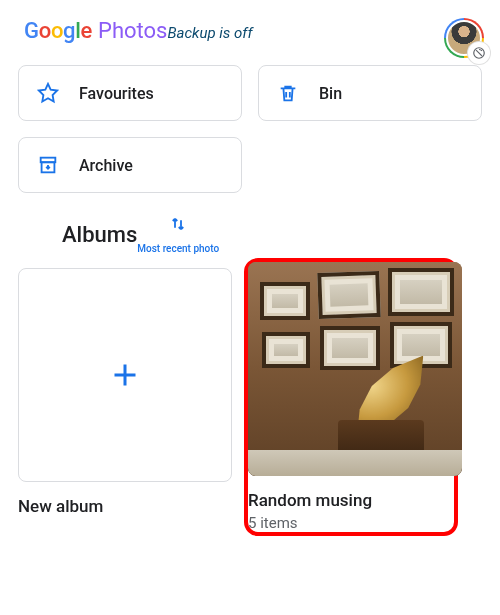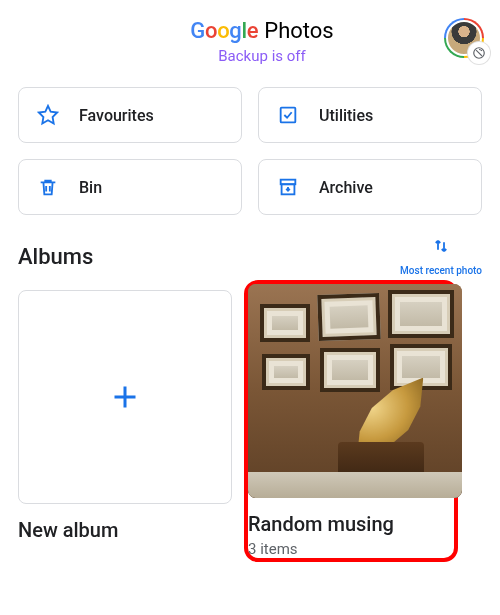--- a/index.html
+++ b/index.html
@@ -7,37 +7,37 @@
       width: 500px;
       height: 615px;
       font-family: 'Product Sans', Roboto, Arial, sans-serif;
       background: #fff;
       color: #202124;
       position: relative;
       overflow: hidden;
     }
     .header {
       display: flex;
-      flex-direction: column;
+      flex-direction: row;
       align-items: center;
       padding-top: 18px;
       position: relative;
       margin-left: 24px;
     }
     .logo-row {
       display: flex;
       align-items: baseline;
       gap: 6px;
       font-size: 22px;
     }
     .google-logo { font-weight: 500; letter-spacing: -0.3px; }
     .g1 { color:#4285F4; } .g2 { color:#EA4335; } .g3 { color:#FBBC05; }
     .g4 { color:#4285F4; } .g5 { color:#34A853; } .g6 { color:#EA4335; }
-    .photos-word { color:#000000; font-weight: 400; }
-    .backup-status { color:#8b5cf6; font-size:15px; margin-top:4px; }
+    .photos-word { color:#8b5cf6; font-weight: 400; }
+    .backup-status { color:#0c4a6e; font-size:15px; margin-top:4px;font-style:italic; }
     .avatar {
       position: absolute;
       right: 16px;
       top: 18px;
       width: 40px;
       height: 40px;
       border-radius: 50%;
       background: conic-gradient(#EA4335 0 25%, #FBBC05 0 50%, #34A853 0 75%, #4285F4 0 100%);
       padding: 2px;
       cursor: pointer;
@@ -72,23 +72,24 @@
       align-items: center;
       padding-left: 18px;
       gap: 20px;
       cursor: pointer;
       background:#fff;
     }
     .tool-tile .icon { width:22px; height:22px; color:#1a73e8; display:flex; align-items:center; justify-content:center;}
     .tool-tile .label { font-size:16px; color:#202124; font-weight:500;}
     .albums-header {
       display:flex;
-      justify-content: space-between;
+      justify-content: flex-start;
       align-items: center;
       padding: 4px 18px 14px 18px;
+      margin-left: 44px;
     }
     .albums-title { font-size:22px; font-weight:500; color:#202124; }
     .sort-btn {
       display:flex; align-items:center; gap:8px;
       color:#1a73e8; font-size:10px; font-weight:500;
       cursor:pointer;
       flex-direction:column;
     }
     .albums-row {
       display:flex;
@@ -140,21 +141,21 @@
     }
     .table{
       position:absolute; left:0; right:0; bottom:0; height:26px;
       background:linear-gradient(180deg,#cfc8b8,#b7ad97);
     }
     .highlight {
       border: 4px solid #ff0000;
       border-radius: 14px;
       margin: -10px;
     }
-    .card-title { font-size:20px; color:#202124; margin-top:14px; font-weight:500;}
+    .card-title { font-size:17px; color:#202124; margin-top:14px; font-weight:500;}
     .card-sub { font-size:15px; color:#5f6368; margin-top:4px;}
   </style>
 </head>
 <body>
 
 <div class="header">
   <div class="logo-row">
     <span class="google-logo"><span class="g1">G</span><span class="g2">o</span><span class="g3">o</span><span class="g4">g</span><span class="g5">l</span><span class="g6">e</span></span>
     <span class="photos-word">Photos</span>
   </div>
@@ -172,29 +173,20 @@
 </div>
 
 <div class="tool-grid">
   <div class="tool-tile">
     <span class="icon">
       <svg viewBox="0 0 24 24" fill="none" stroke="currentColor" stroke-width="2">
           <path d="M12 2l2.9 6.3L22 9.3l-5 4.9 1.2 7L12 17.8 5.8 21.2 7 14.2 2 9.3l7.1-1z"></path>
         </svg>
     </span>
     <span class="label">Favourites</span>
-  </div>
-  <div class="tool-tile">
-    <span class="icon">
-      <svg viewBox="0 0 24 24" fill="none" stroke="currentColor" stroke-width="2">
-          <rect x="4" y="4" width="16" height="16" rx="1"></rect>
-          <path d="M8 12l3 3 5-6"></path>
-        </svg>
-    </span>
-    <span class="label">Utilities</span>
   </div>
   <div class="tool-tile">
     <span class="icon">
       <svg viewBox="0 0 24 24" fill="none" stroke="currentColor" stroke-width="2">
           <path d="M4 7h16M9 7V5h6v2M7 7l1 13h8l1-13M10 11v6M14 11v6"></path>
         </svg>
     </span>
     <span class="label">Bin</span>
   </div>
   <div class="tool-tile">
@@ -238,15 +230,15 @@
         <div class="frame f2"></div>
         <div class="frame f3"></div>
       <div class="frame f4"></div>
         <div class="frame f5"></div>
         <div class="frame f6"></div>
       <div class="horn"></div>
         <div class="base"></div>
         <div class="table"></div>
     </div>
     <div class="card-title">Random musing</div>
-    <div class="card-sub">3 items</div>
+    <div class="card-sub">5 items</div>
   </div>
 </div>
 
 </body></html>

